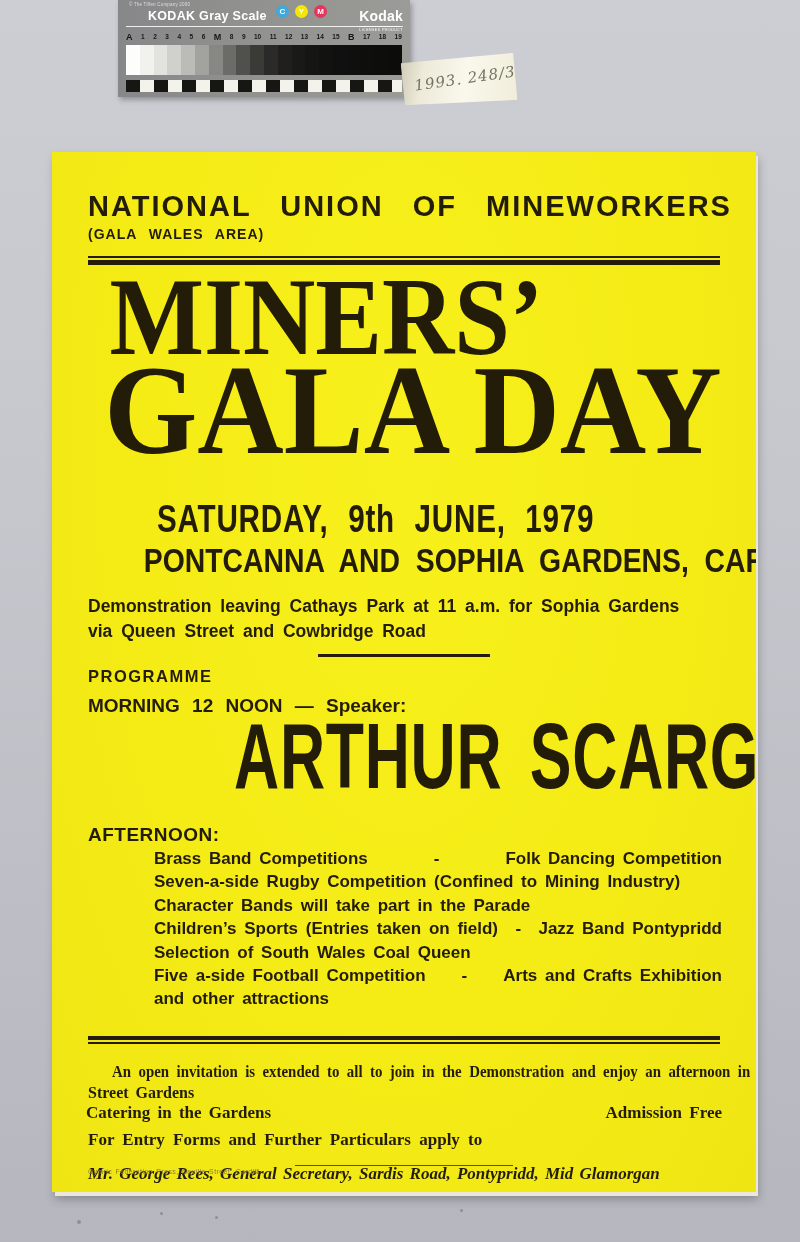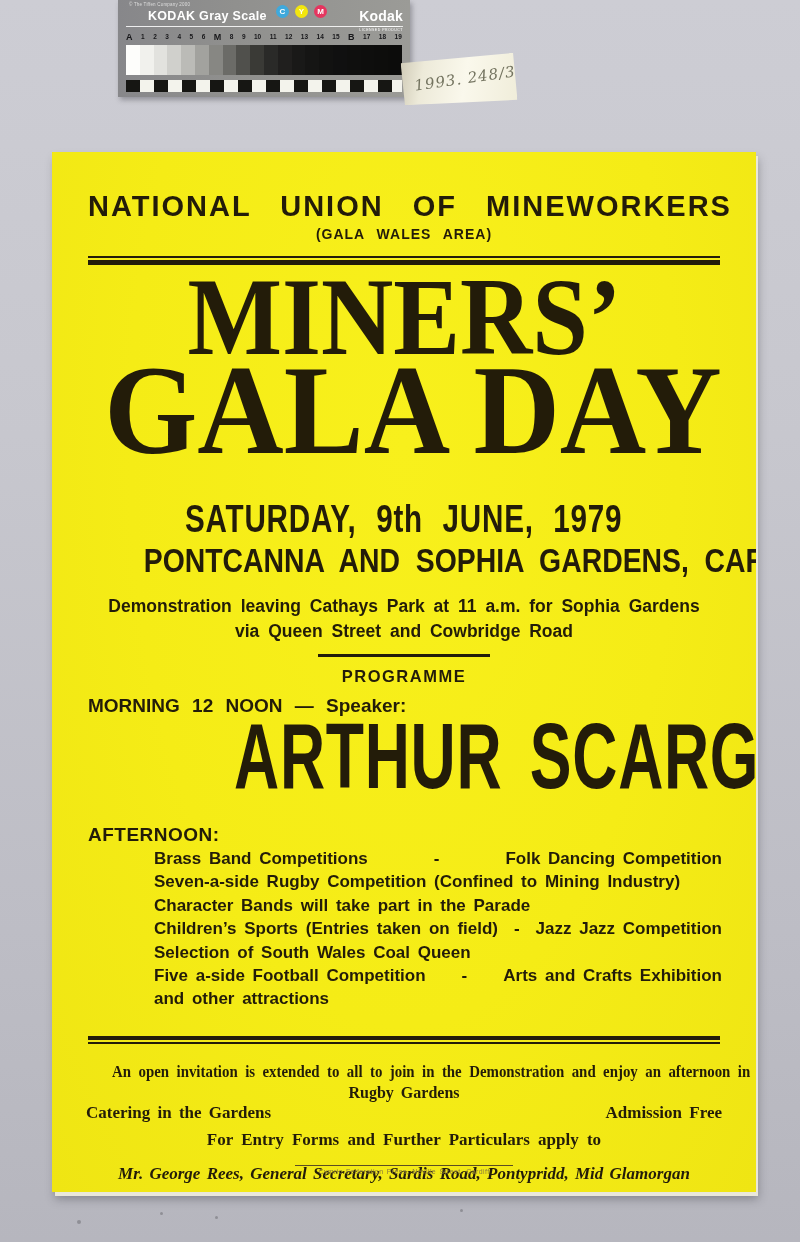--- a/index.html
+++ b/index.html
@@ -60,21 +60,21 @@
     font-size:15px; color:#73735f; letter-spacing:1px; white-space:nowrap;
   }
 
   
   .poster-backing { position:absolute; left:55px; top:156px; width:703px; height:1040px; background:#e9e7da; box-shadow:0 3px 9px rgba(40,40,50,.35); }
   .poster {
     position:absolute; left:52px; top:152px; width:704px; height:1040px; overflow:hidden;
     background:radial-gradient(ellipse at 50% 28%, #f8f01c 0%, var(--poster-yellow,#f5ec16) 55%, #efe513 100%);
     color:var(--ink,#231c09);
   }
-  .pb { position:absolute; left:36px; right:36px; text-align:center; line-height:1.15; }
+  .pb { position:absolute; left:36px; right:36px; text-align:left; line-height:1.15; }
   .cx { display:inline-block; white-space:nowrap; transform-origin:50% 50%; }
 
   .org-line       { top:38px;  font-size:29px; font-weight:bold; letter-spacing:2px; word-spacing:19px; white-space:nowrap; }
   .area-line      { top:74px;  font-size:14px; font-weight:bold; letter-spacing:1px; word-spacing:7px; }
   .rule-1         { position:absolute; left:36px; right:36px; top:104px; height:11px;
                     background:linear-gradient(to bottom, var(--ink,#231c09) 0 2px, transparent 2px 4px, var(--ink,#231c09) 4px 9px, transparent 9px); }
   .title-1        { top:110px; font-family:"Liberation Serif", serif; font-size:110px; font-weight:bold; line-height:1; }
   .title-1 .cx    { transform:scaleX(.91); }
   .title-2        { top:196px; font-family:"Liberation Serif", serif; font-size:126px; font-weight:bold; line-height:1; }
   .title-2 .cx    { transform:scaleX(.95); }
@@ -185,35 +185,35 @@
       <div class="row split">
         <span>Brass Band Competitions</span>
           <span>-</span>
           <span>Folk Dancing Competition</span>
       </div>
       <div class="row">Seven-a-side Rugby Competition (Confined to Mining Industry)</div>
       <div class="row">Character Bands will take part in the Parade</div>
       <div class="row split">
         <span>Children’s Sports (Entries taken on field)</span>
           <span>-</span>
-          <span>Jazz Jazz Competition</span>
+          <span>Jazz Band Pontypridd</span>
       </div>
       <div class="row">Selection of South Wales Coal Queen</div>
       <div class="row split">
         <span>Five a-side Football Competition</span>
           <span>-</span>
           <span>Arts and Crafts Exhibition</span>
       </div>
       <div class="row">and other attractions</div>
     </div>
 
     <div class="rule-2"></div>
 
     <div class="pb serif invite-1"><span class="cx">An open invitation is extended to all to join in the Demonstration and enjoy an afternoon in</span></div>
-    <div class="pb serif invite-2">Rugby Gardens</div>
+    <div class="pb serif invite-2">Street Gardens</div>
 
     <div class="pb serif cater-row">
       <span>Catering in the Gardens</span>
       <span>Admission Free</span>
     </div>
 
     <div class="pb serif entry-1">For Entry Forms and Further Particulars apply to</div>
     <div class="pb serif entry-2">Mr. George Rees, General Secretary, Sardis Road, Pontypridd, Mid Glamorgan</div>
 
     <div class="pb imprint">

